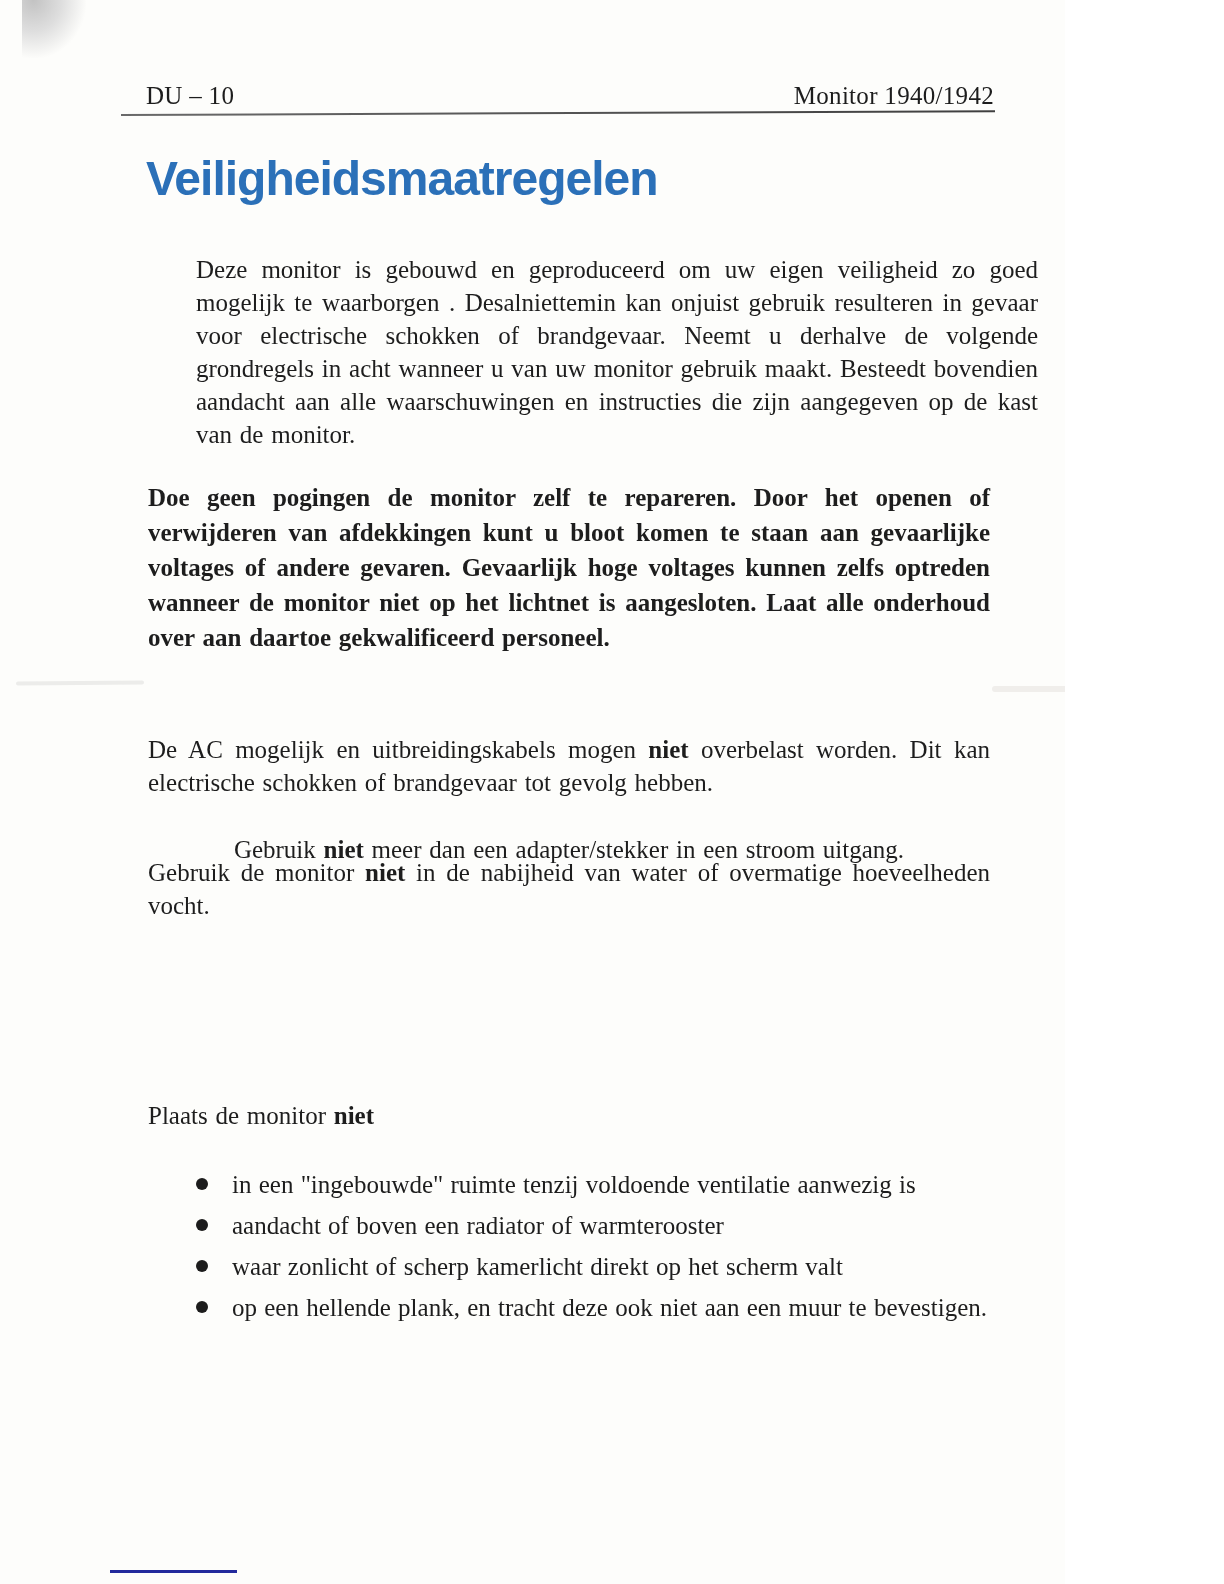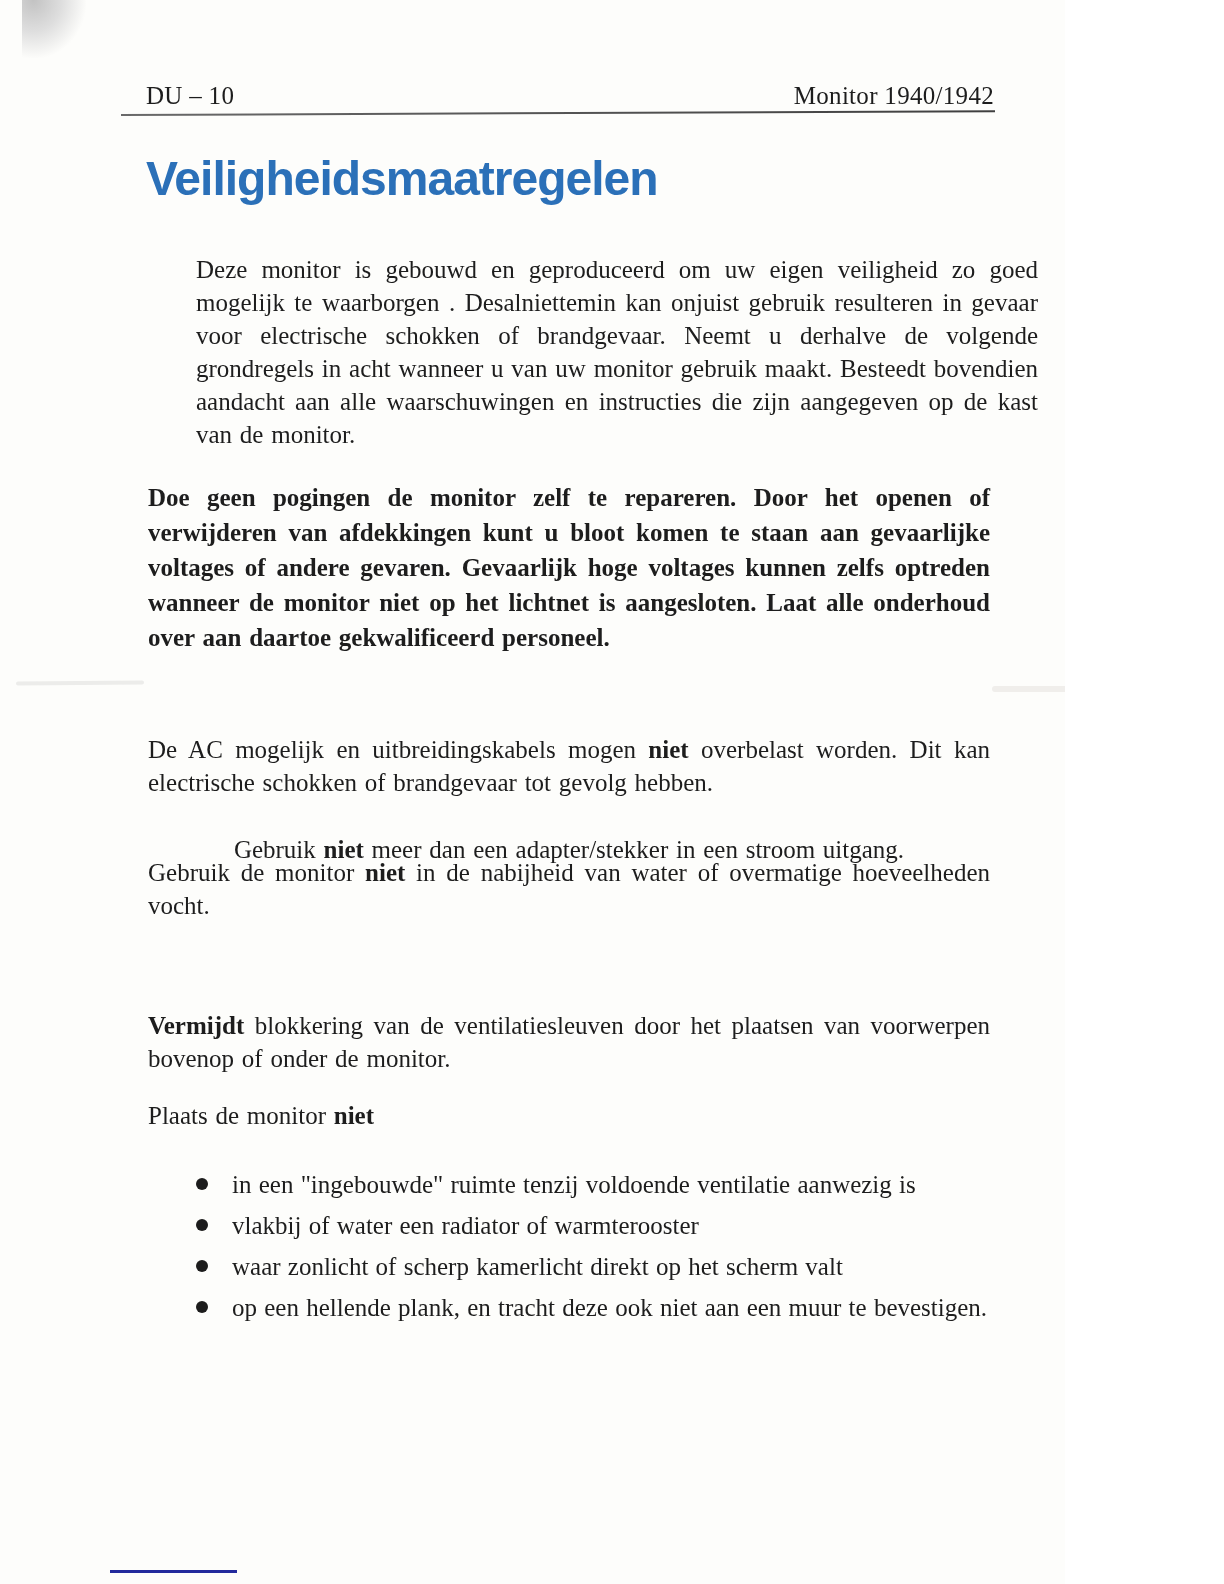--- a/index.html
+++ b/index.html
@@ -105,32 +105,31 @@
   <p class="para p-intro"><span>Deze monitor is gebouwd en geproduceerd om uw eigen veiligheid zo goed mogelijk te waarborgen . Desalniettemin kan onjuist gebruik resulteren in gevaar voor electrische schokken of brandgevaar. Neemt u derhalve de volgende grondregels in acht wanneer u van uw monitor gebruik maakt. Besteedt bovendien aandacht aan alle waarschuwingen en instructies die zijn aangegeven op de kast van de monitor.</span></p>
 
   <p class="para p-warning"><b>Doe geen pogingen de monitor zelf te repareren. Door het openen of verwijderen van afdekkingen kunt u bloot komen te staan aan gevaarlijke voltages of andere gevaren. Gevaarlijk hoge voltages kunnen zelfs optreden wanneer de monitor niet op het lichtnet is aangesloten. Laat alle onderhoud over aan daartoe gekwalificeerd personeel.</b></p>
 
   <p class="para p-ac"><span>De AC mogelijk en uitbreidingskabels mogen </span><b>niet</b><span> overbelast worden. Dit kan electrische schokken of brandgevaar tot gevolg hebben.</span></p>
 
   <p class="para p-adapter"><span>Gebruik </span><b>niet</b><span> meer dan een adapter/stekker in een stroom uitgang.</span></p>
 
   <p class="para p-water"><span>Gebruik de monitor </span><b>niet</b><span> in de nabijheid van water of overmatige hoeveelheden vocht.</span></p>
 
-  <p class="para p-vent"><b>Vermijdt</b><span> blokkering van de ventilatiesleuven door het plaatsen van voorwerpen bovenop of onder de monitor.</span></p>
 
   <p class="para p-place"><span>Plaats de monitor </span><b>niet</b></p>
 
   <ul class="placement-list">
     <li>
       <span class="bullet-dot"></span>
       <span><span>in een "ingebouwde" ruimte tenzij voldoende ventilatie aanwezig is</span></span>
     </li>
     <li>
       <span class="bullet-dot"></span>
-      <span><span>vlakbij of water een radiator of warmterooster</span></span>
+      <span><span>aandacht of boven een radiator of warmterooster</span></span>
     </li>
     <li>
       <span class="bullet-dot"></span>
       <span><span>waar zonlicht of scherp kamerlicht direkt op het scherm valt</span></span>
     </li>
     <li>
       <span class="bullet-dot"></span>
       <span><span>op een hellende plank, en tracht deze ook niet aan een muur te bevestigen.</span></span>
     </li>
   </ul>

